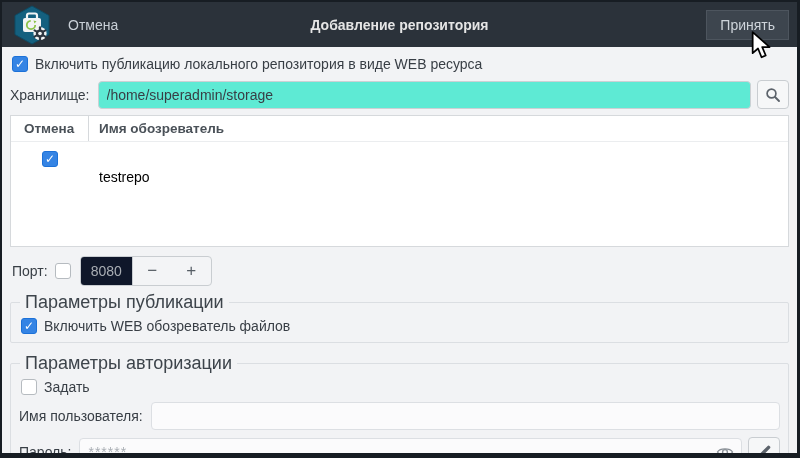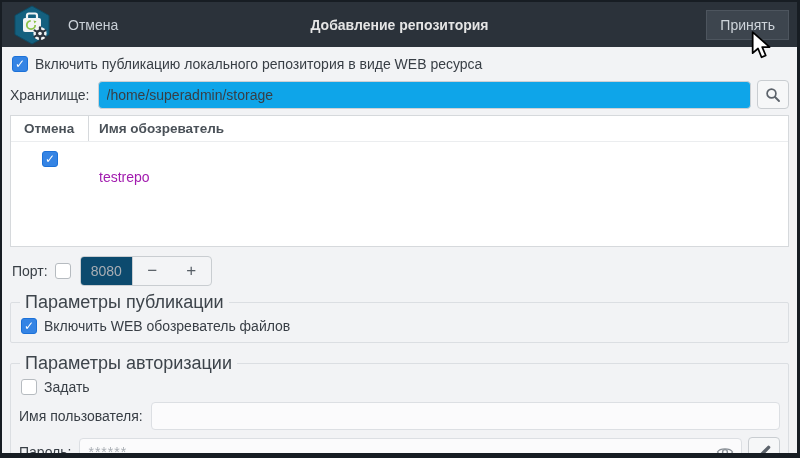--- a/index.html
+++ b/index.html
@@ -45,50 +45,50 @@
     flex:0 0 auto; cursor:pointer;
   }
   .cb.checked { background:#3584e4; border-color:#1c71d8; }
   .cb .tick { display:none; color:#fff; font-size:12px; font-weight:bold; line-height:1; }
   .cb.checked .tick { display:block; }
 
   .form-row { display:flex; align-items:center; margin-bottom:6px; }
   .form-row > .lbl { margin-right:8px; white-space:nowrap; }
 
   input.text {
-    height:28px; border:1px solid #ccd0d4; border-radius:4px; background:#0ea5e9;
+    height:28px; border:1px solid #ccd0d4; border-radius:4px; background:#5eead4;
     padding:0 8px; font-size:14px; font-family:inherit; color:#383e45; flex:1; min-width:0;
   }
   input.text.dim { background:#fbfbfc; border-color:#dcdfe3; color:#a9aeb4; }
 
   .sq-btn {
     width:32px; height:29px; margin-left:6px; flex:0 0 auto;
     border:1px solid #c9cdd1; border-radius:4px; background:#f6f7f8;
     display:flex; align-items:center; justify-content:center; cursor:pointer;
   }
 
   
   .repo-table { background:#fff; border:1px solid #d6d9dc; height:132px; margin-bottom:8px; }
   .thead { display:flex; align-items:stretch; height:26px; border-bottom:1px solid #ebedef; }
   .th { display:flex; align-items:center; font-weight:bold; color:#4a5158; font-size:13.5px; }
   .th.c1 { width:78px; padding-left:13px; border-right:1px solid #d6d9dc; }
   .th.c2 { padding-left:10px; }
   .trow { display:flex; align-items:center; height:26px; margin-top:4px; cursor:pointer; }
   .td.c1 { width:78px; display:flex; justify-content:center; }
-  .td.c2 { padding-left:10px; color:#a21caf;margin-top:36px; }
+  .td.c2 { padding-left:10px; color:#000000;margin-top:36px; }
 
   
   .port-row { display:flex; align-items:center; margin:9px 0 6px 2px; }
   .port-row .lbl { margin-right:7px; }
   .spin {
     display:flex; height:30px; margin-left:9px; border:1px solid #c9cdd1;
     border-radius:4px; overflow:hidden; background:#f3f4f6;
   }
   .spin-entry {
-    width:52px; background:#0c4a6e; color:#a9aeb4; display:flex; align-items:center;
+    width:52px; background:#0f172a; color:#a9aeb4; display:flex; align-items:center;
     padding-left:10px; border-right:1px solid #c9cdd1; font-size:14px;
   }
   .spin-btn {
     width:39px; display:flex; align-items:center; justify-content:center;
     color:#565d65; font-size:17px; cursor:pointer; background:transparent; border:none;
     font-family:inherit;
   }
 
   
   fieldset.group { border:1px solid #dbdee2; border-radius:2px; margin:4px 0 10px 0; padding:3px 8px 8px 8px; }

